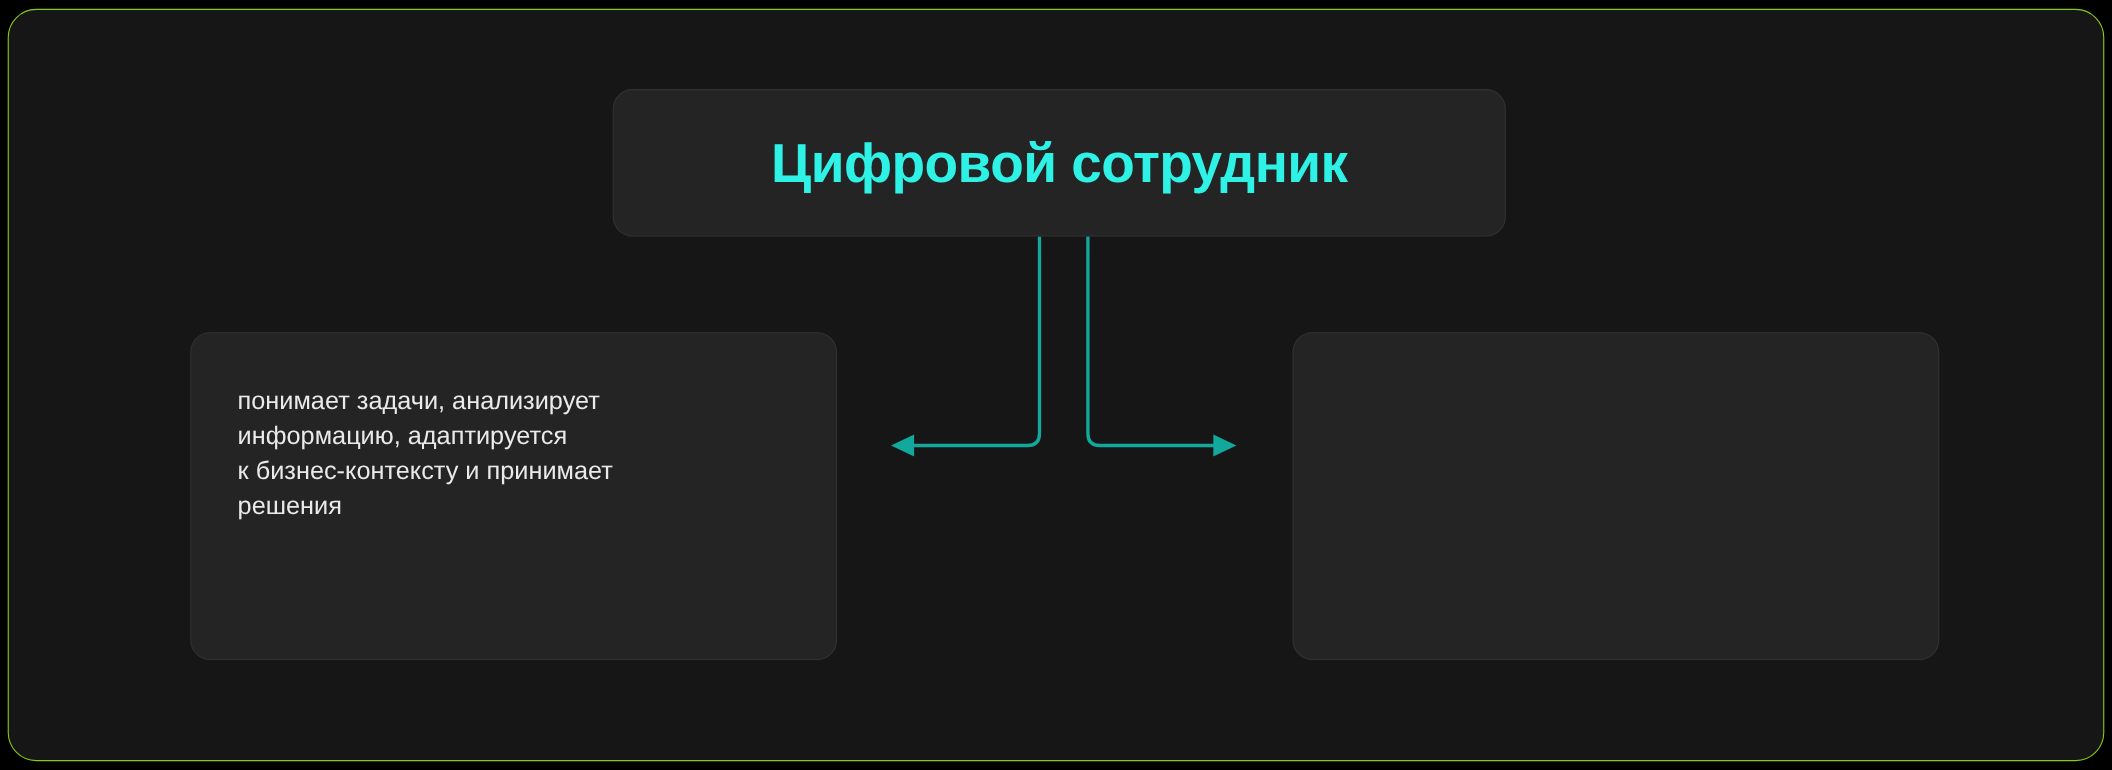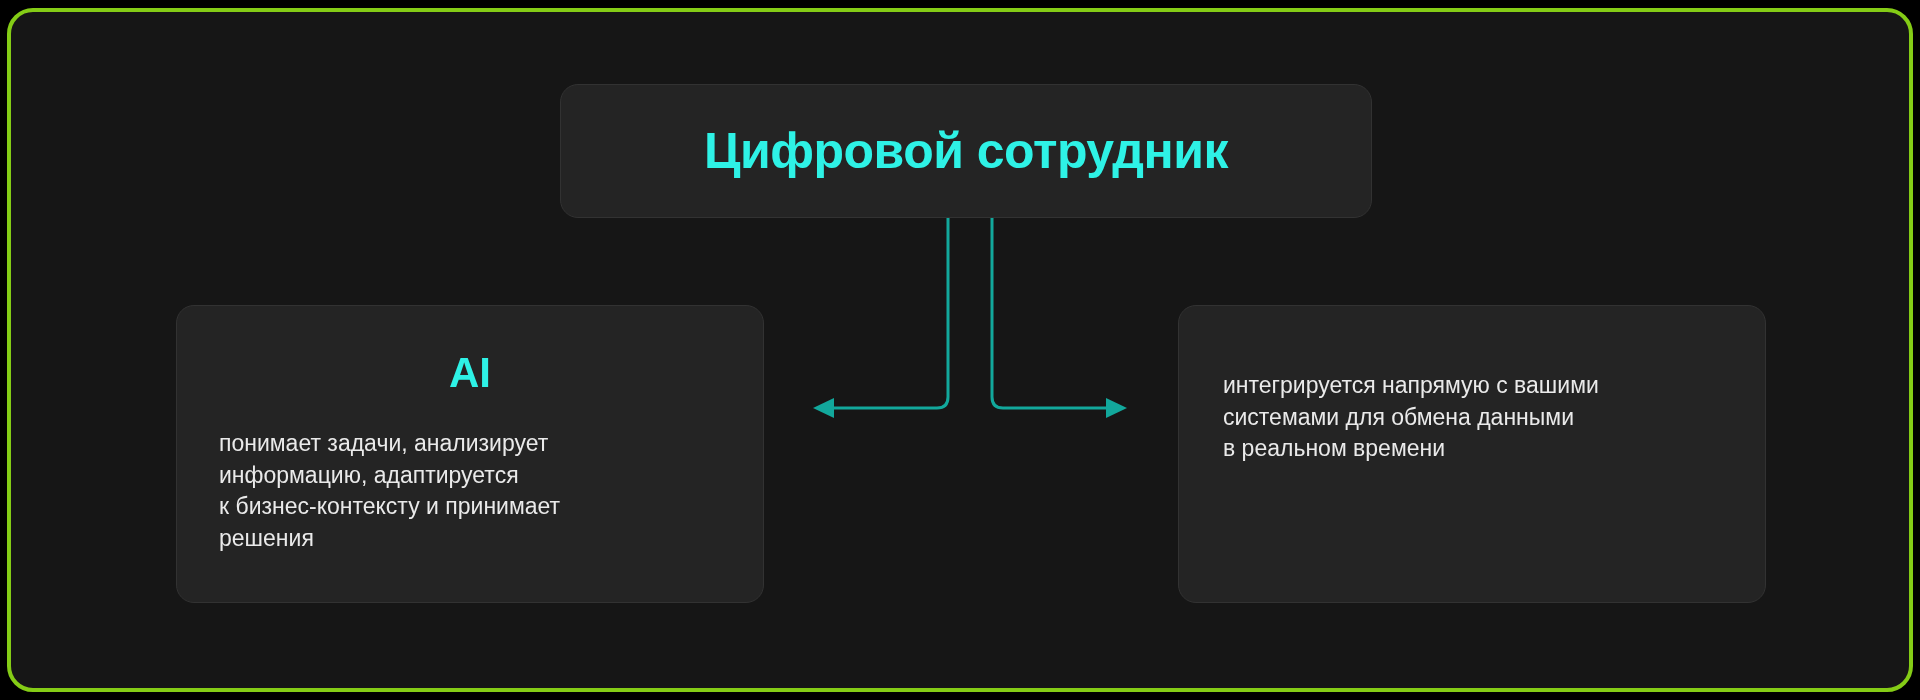--- a/index.html
+++ b/index.html
@@ -22,21 +22,21 @@
   }
 
   
   .panel {
     position: absolute;
     left: 7px;
     top: 8px;
     width: 1906px;
     height: 684px;
     background: #161616;
-    border: 4px solid #84cc16;
+    border: 1px solid #84cc16;
     border-radius: 26px;
     box-sizing: border-box;
     overflow: hidden;
   }
 
   
   .card {
     position: absolute;
     background: #242424;
     border: 1px solid #323232;
@@ -122,30 +122,26 @@
       <path d="M 981 206 L 981 385 Q 981 396 992 396 L 1106 396" fill="none" stroke="#12a89c" stroke-width="3"></path>
       <polygon points="1116,396 1095,386 1095,406" fill="#12a89c"></polygon>
     </svg>
 
     <div class="card title-card">
       <div class="title-text">Цифровой сотрудник</div>
     </div>
 
     <div class="card branch-card branch-left">
       <div class="branch-inner">
-        <div class="branch-heading">AI</div>
         <div class="branch-body">понимает задачи, анализирует
 информацию, адаптируется
 к бизнес-контексту и принимает
 решения</div>
       </div>
     </div>
 
     <div class="card branch-card branch-right">
       <div class="branch-inner">
-        <div class="branch-body">интегрируется напрямую с вашими
-системами для обмена данными
-в реальном времени</div>
       </div>
     </div>
 
   </div>
 </div>
 
 </body></html>

